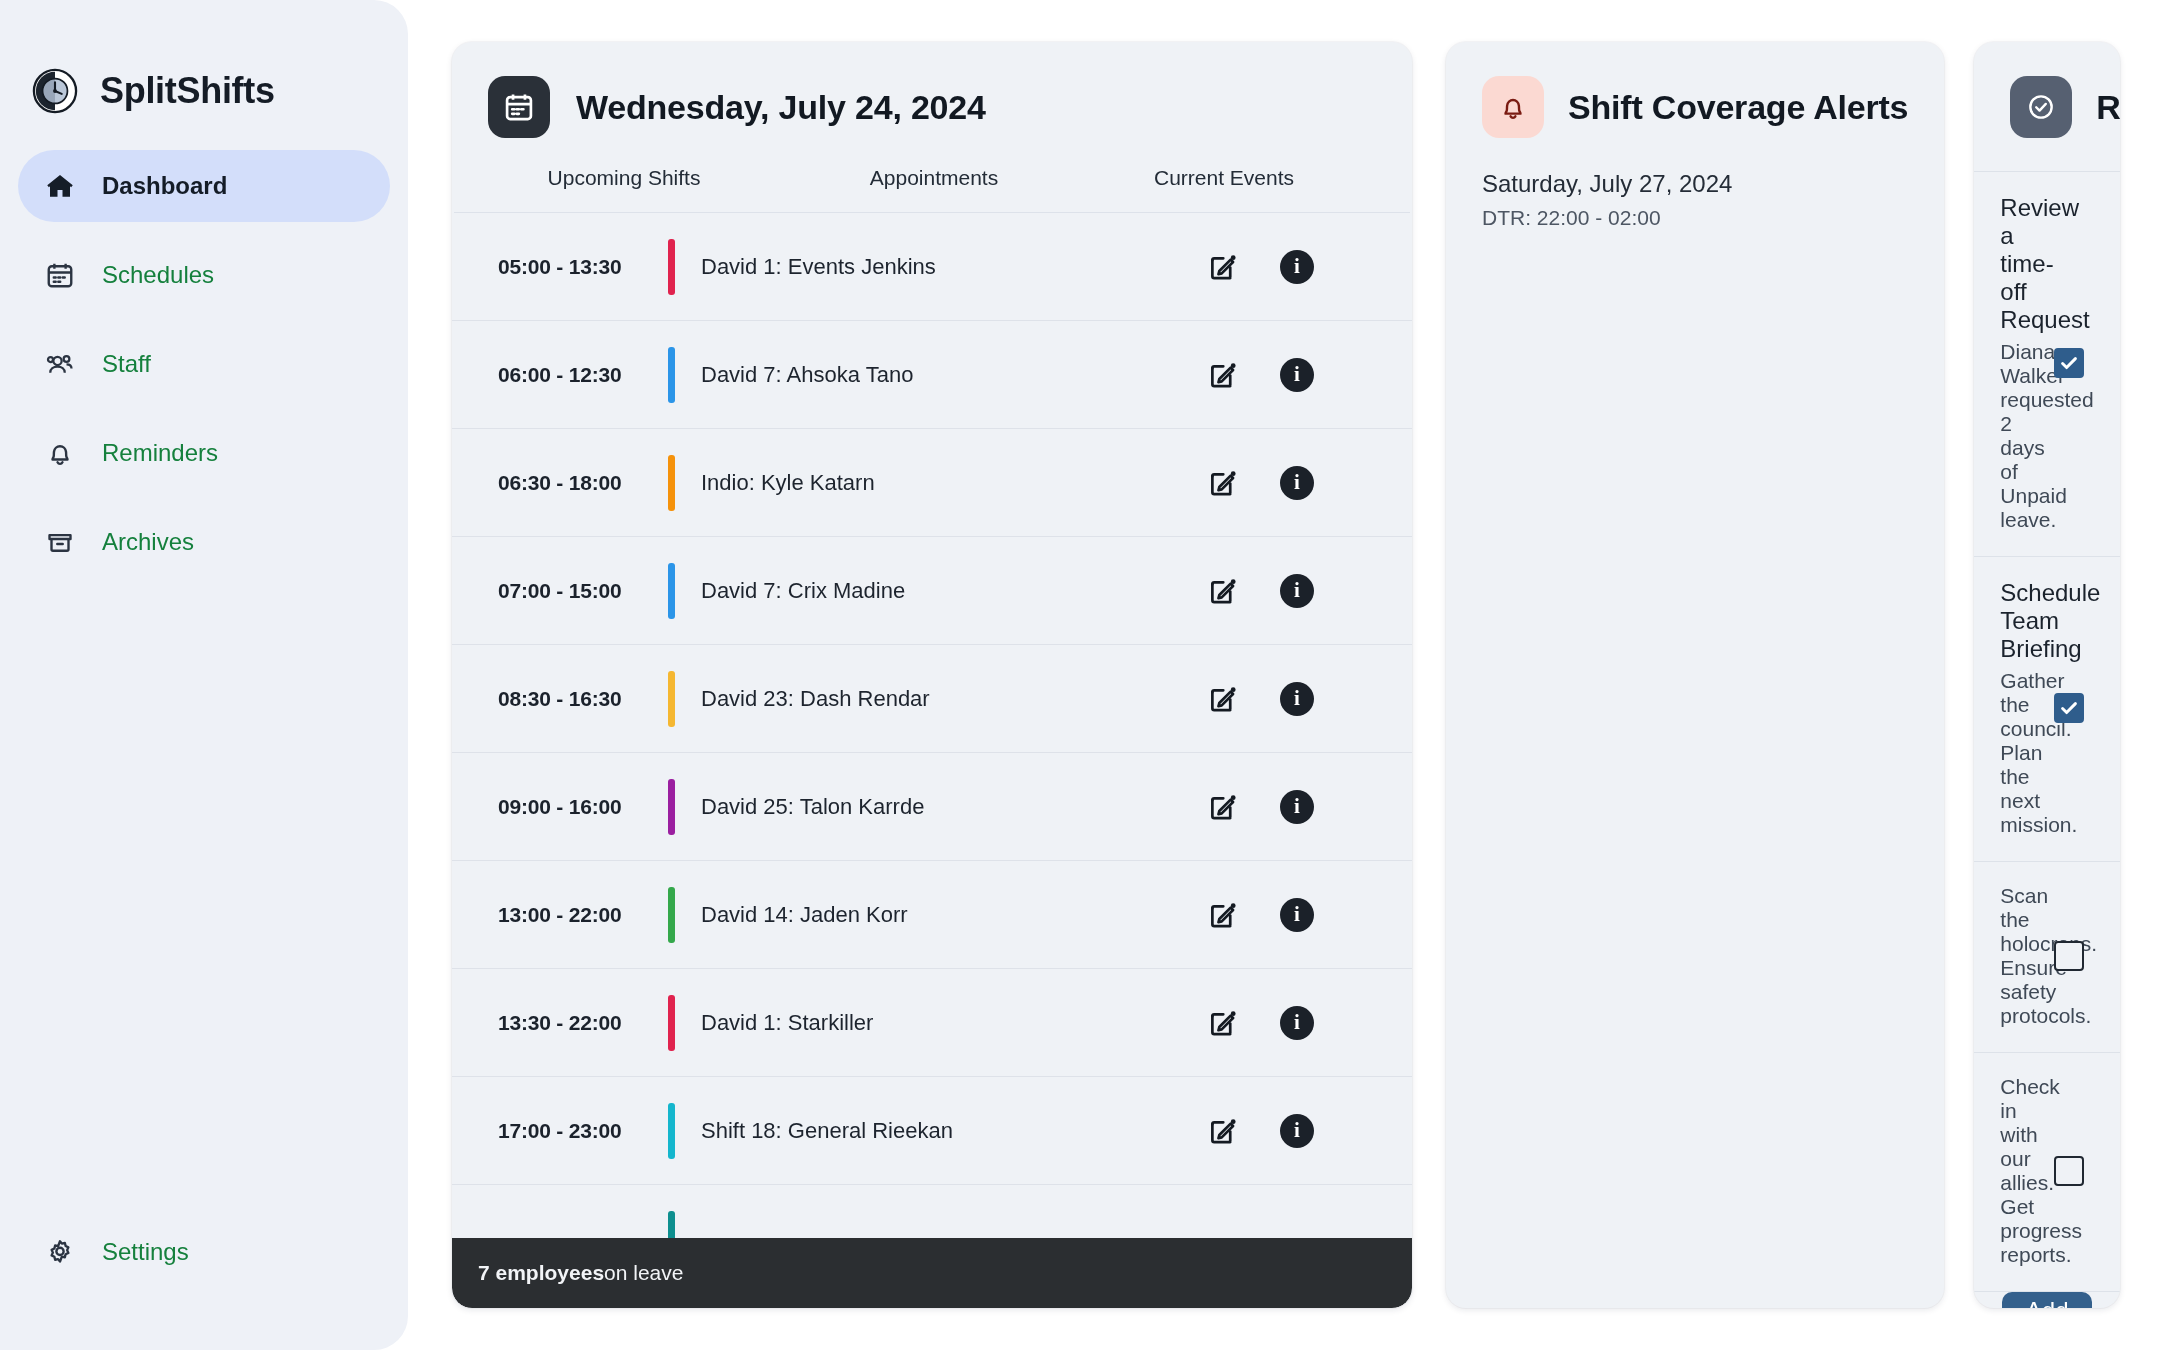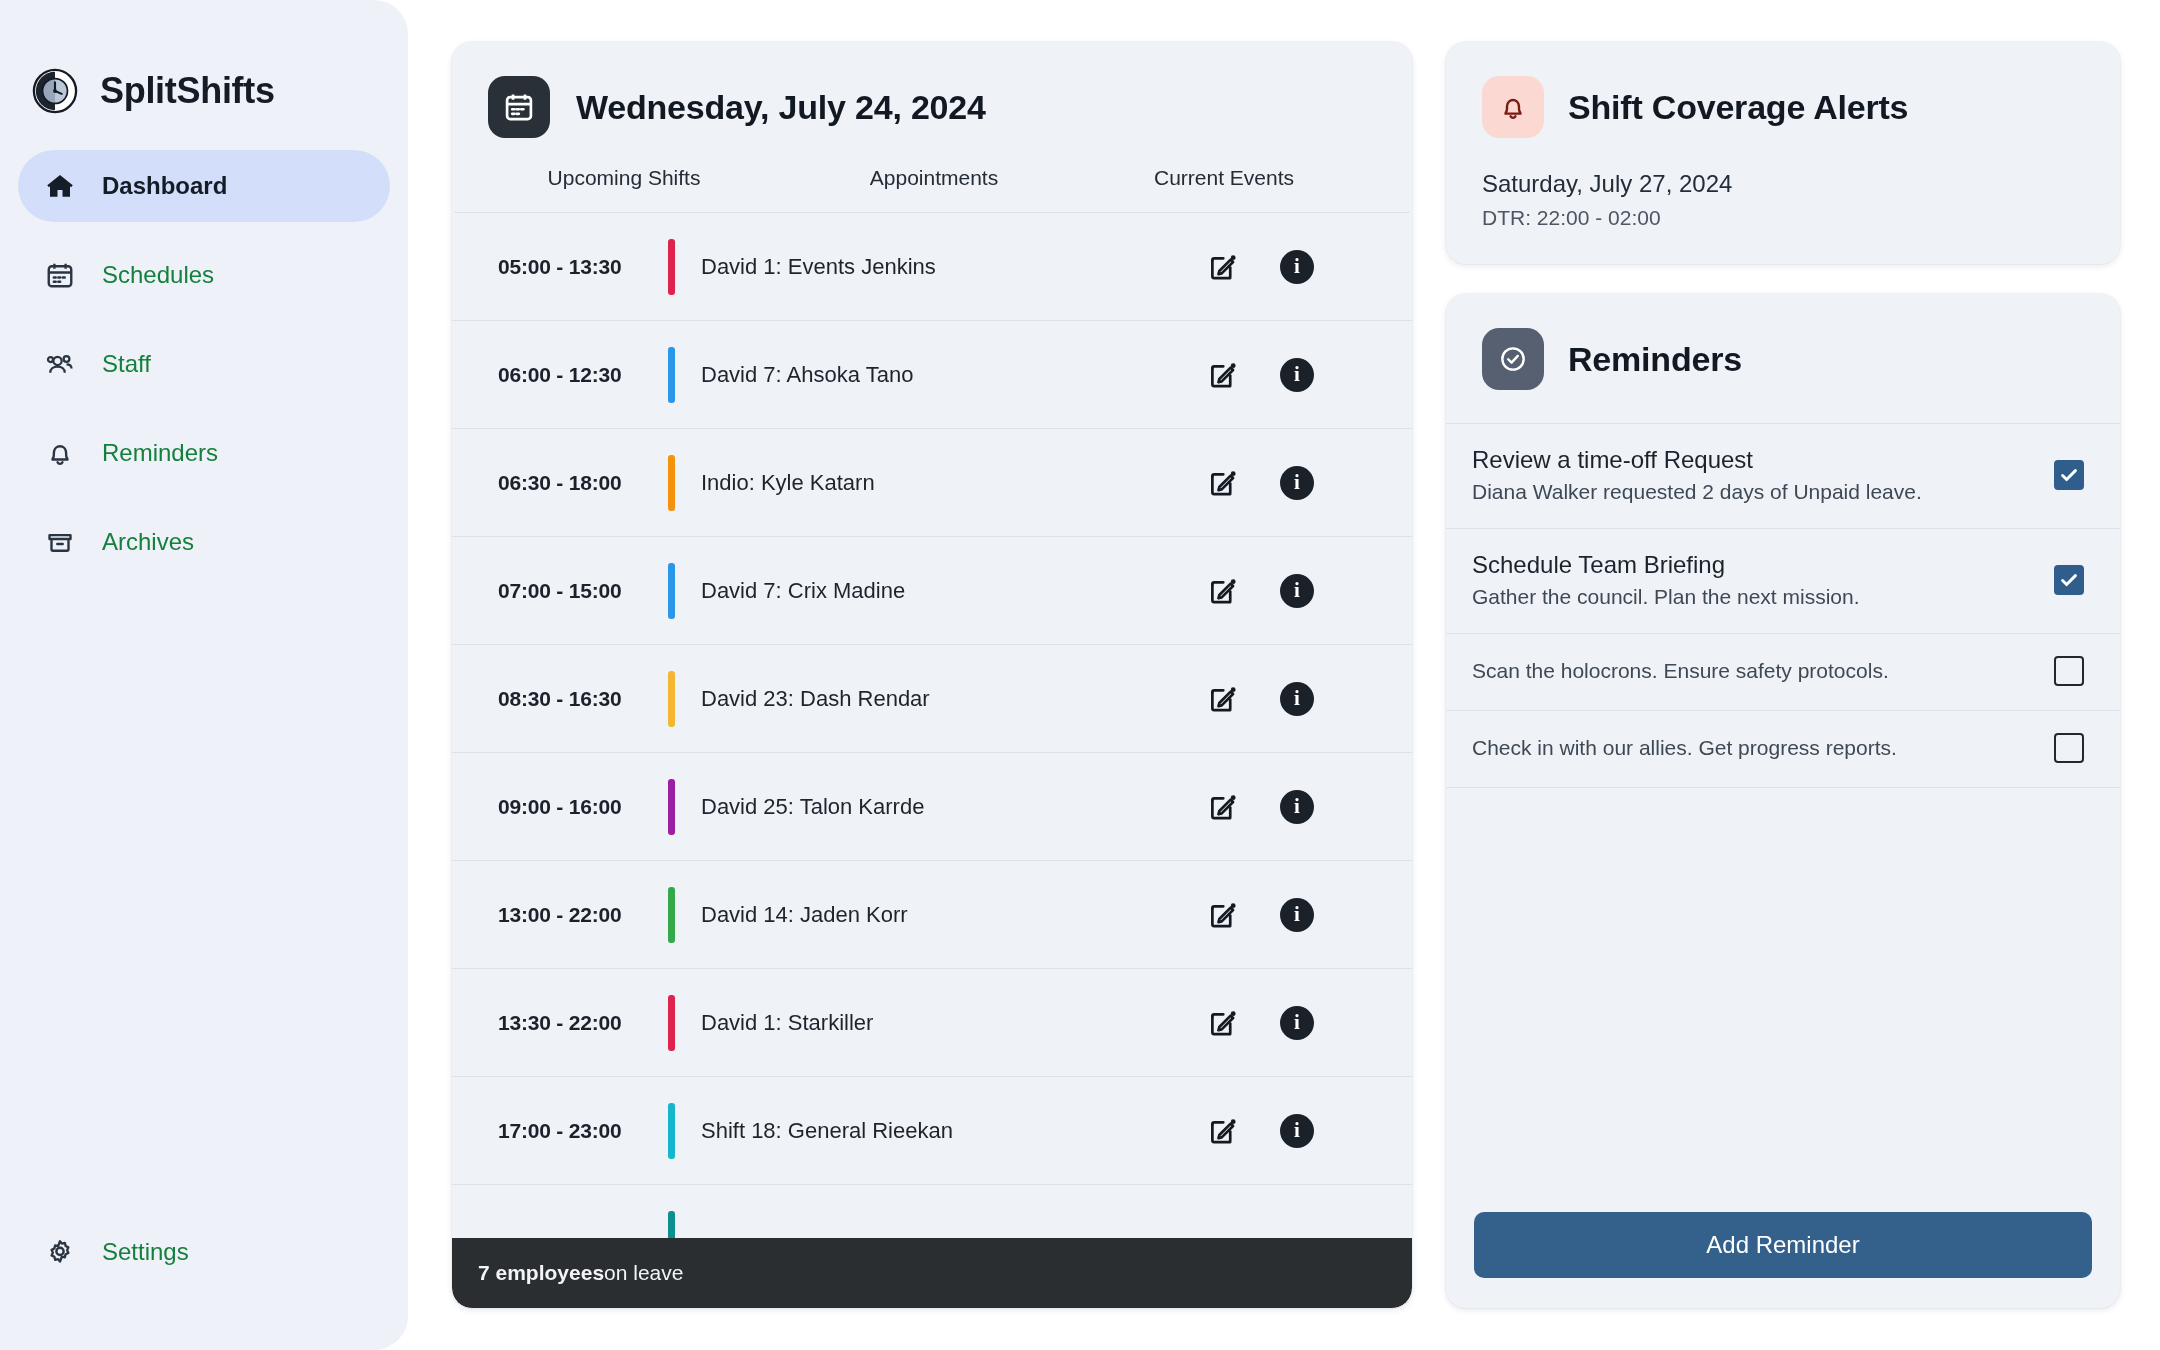--- a/index.html
+++ b/index.html
@@ -246,21 +246,21 @@
     color: #f2f4f7;
     font-size: 21px;
   }
   .toast b { font-weight: bold; }
   .toast .toast-rest { font-weight: normal; }
 
   
   .right-col {
     flex: 1;
     display: flex;
-    flex-direction: column;
+    flex-direction: row;
     gap: 30px;
     min-width: 0;
   }
 
   .alerts-card { padding: 34px 36px 34px 36px; }
   .alerts-head {
     display: flex;
     align-items: center;
     gap: 24px;
     margin-bottom: 32px;

